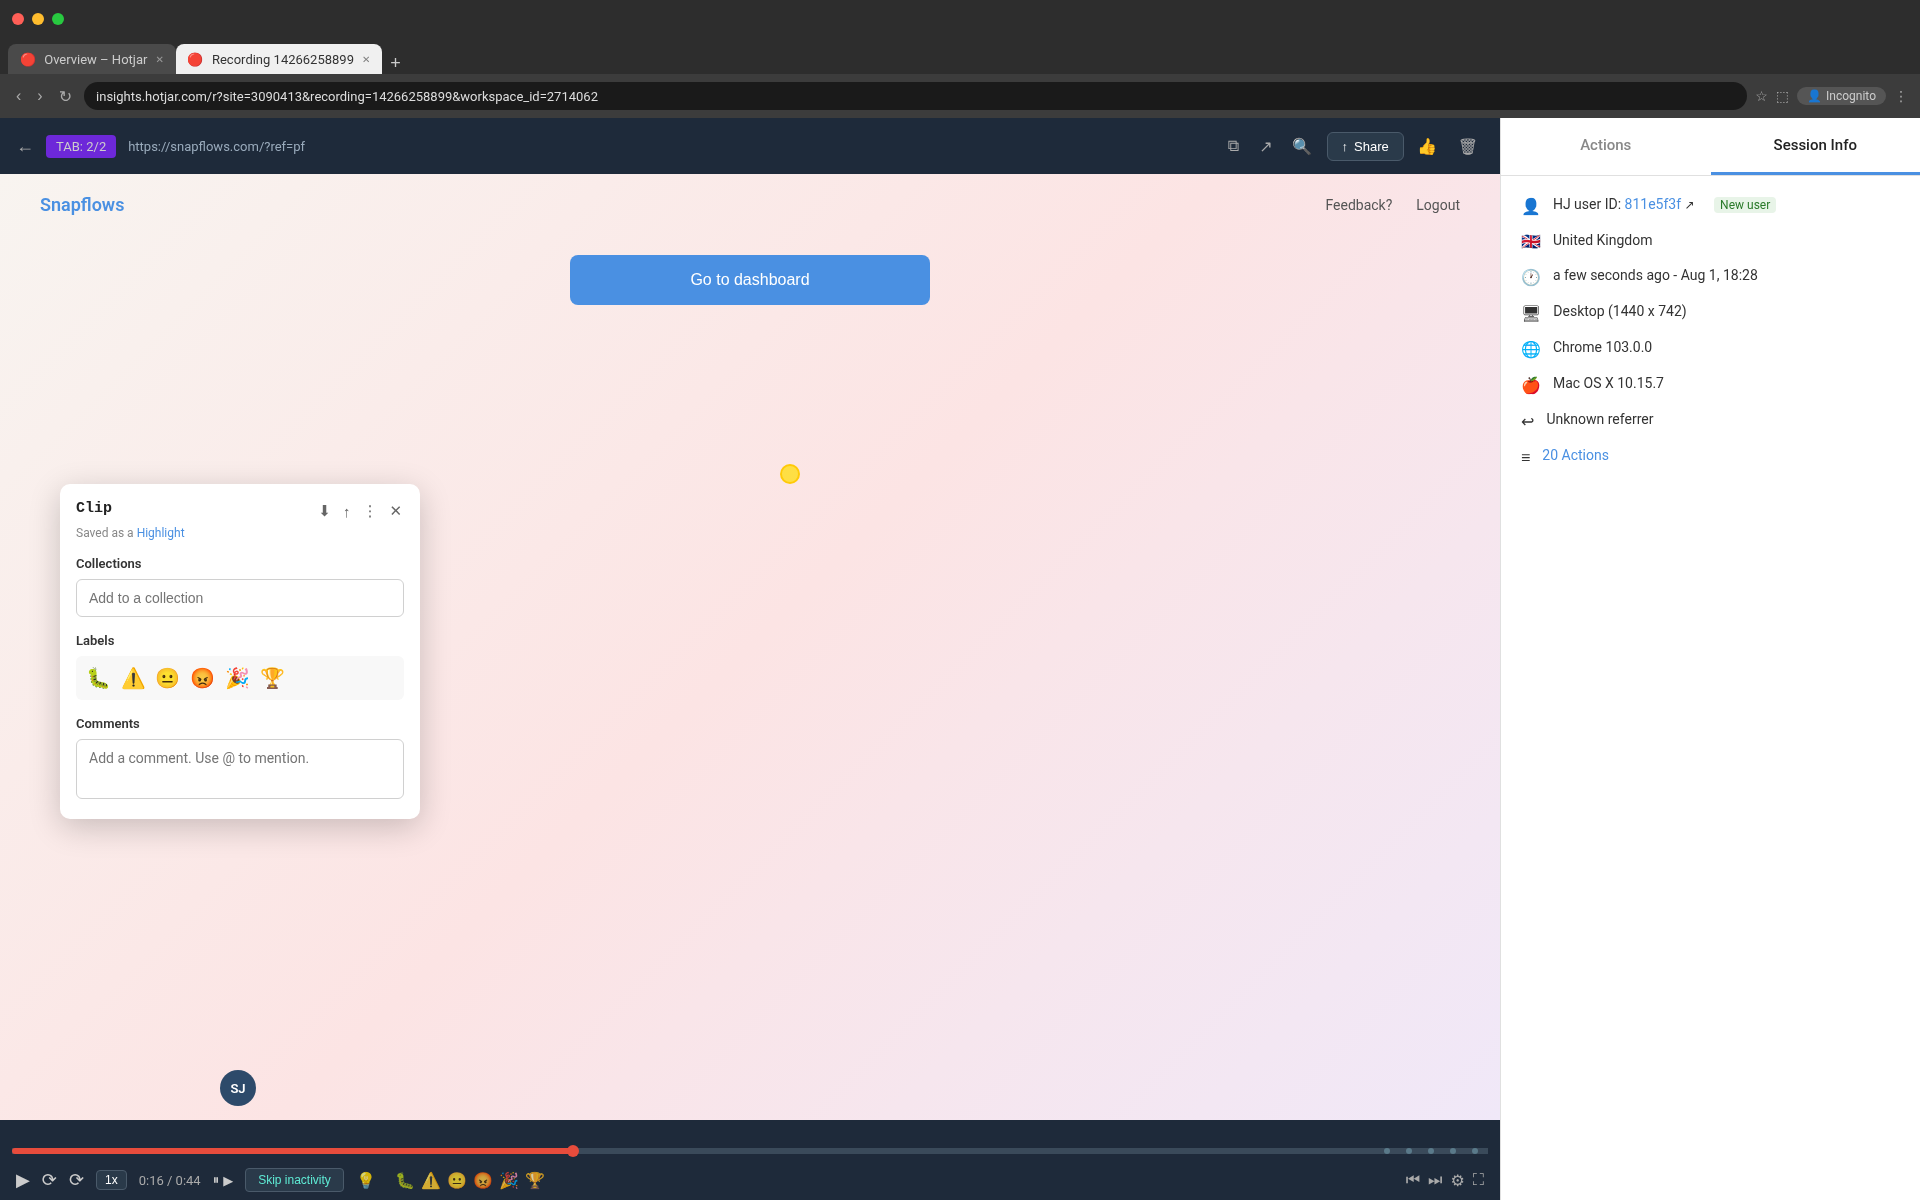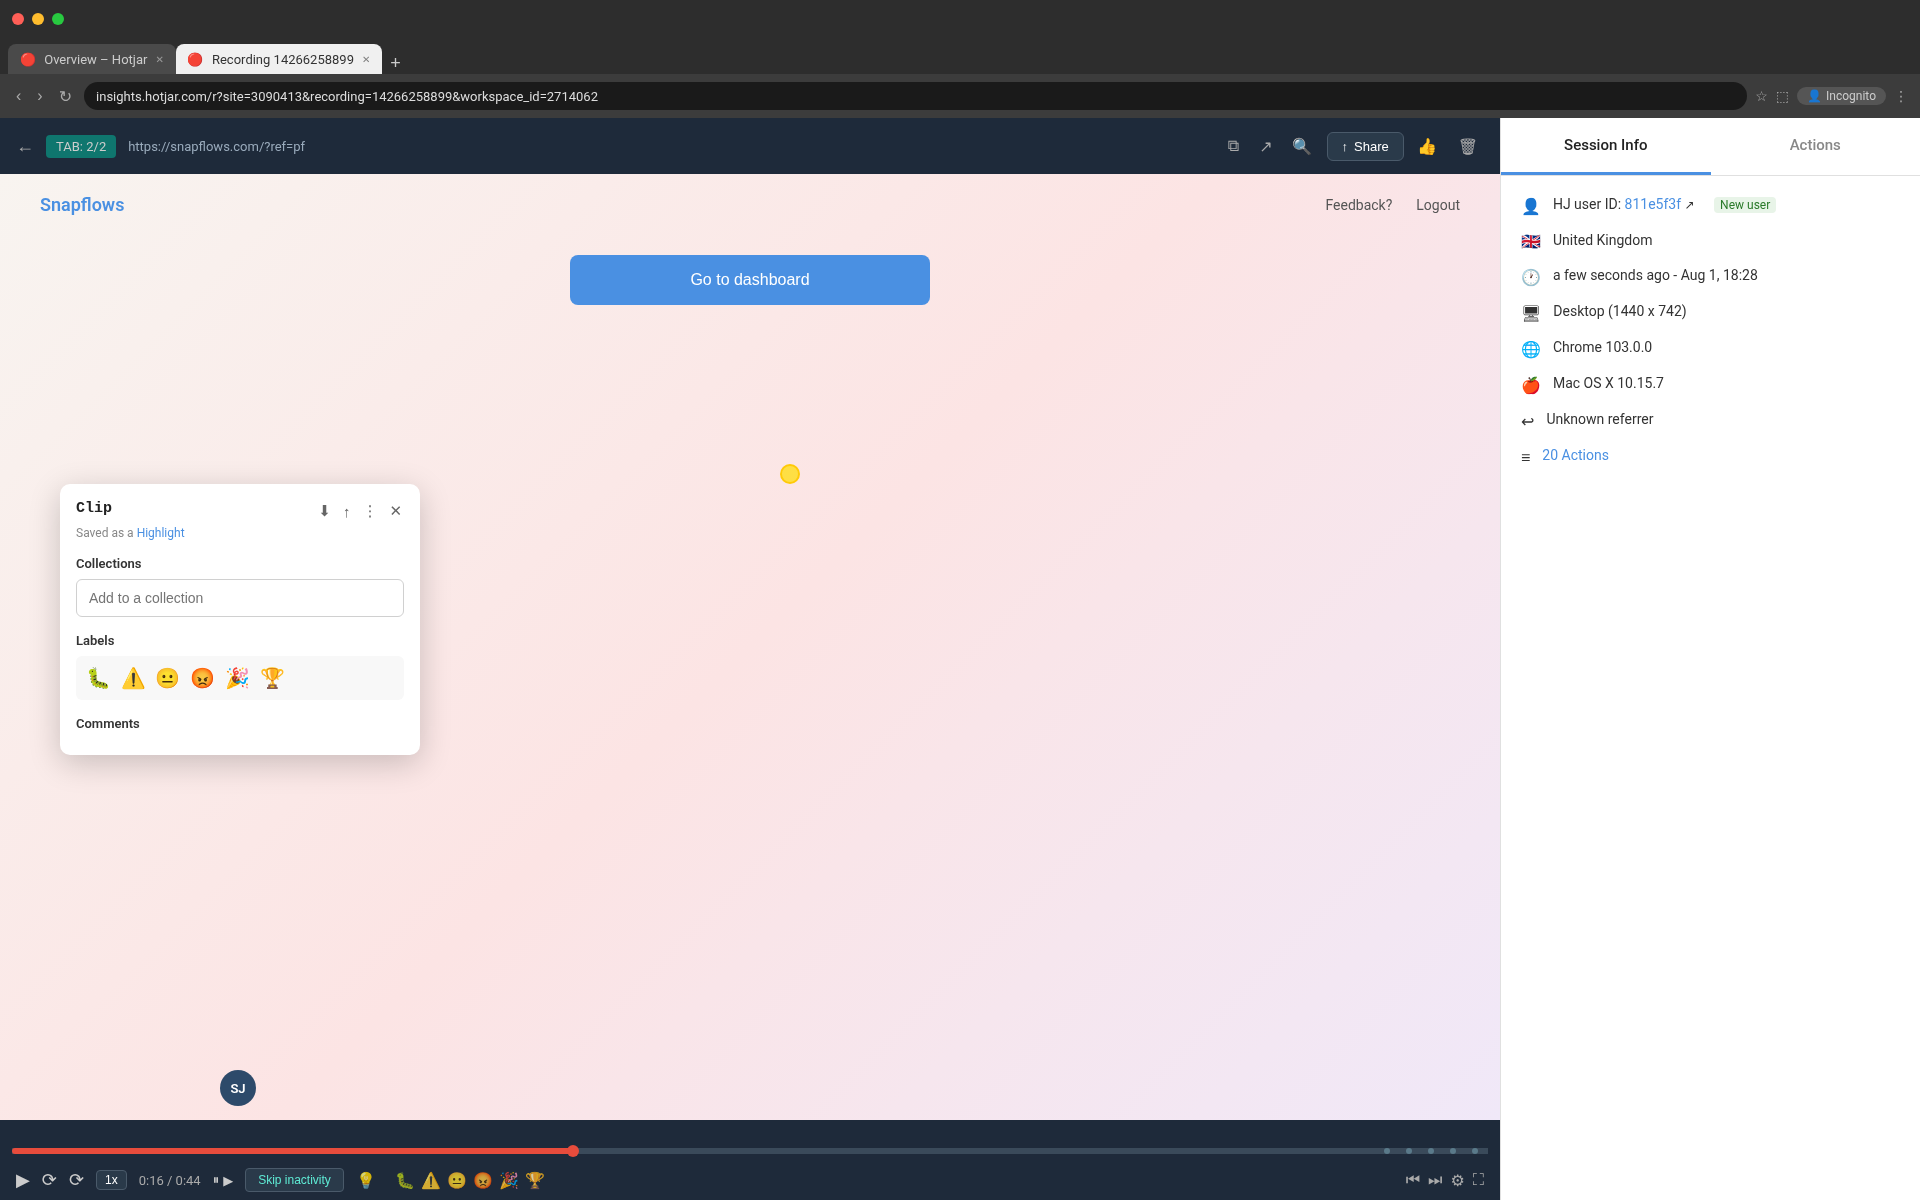--- a/index.html
+++ b/index.html
@@ -84,21 +84,21 @@
       background: #1e2a3a;
       height: 56px;
       display: flex;
       align-items: center;
       padding: 0 16px;
       gap: 12px;
       color: white;
     }
     .back-btn { color: #aaa; font-size: 18px; cursor: pointer; background: none; border: none; }
     .tab-indicator {
-      background: #0f766e; border-radius: 4px; padding: 4px 10px;
+      background: #6d28d9; border-radius: 4px; padding: 4px 10px;
       font-size: 13px; color: #ccc;
     }
     .url-display {
       flex: 1; color: #9ab; font-size: 13px; cursor: pointer;
     }
     .toolbar-actions { display: flex; gap: 8px; align-items: center; }
     .tool-btn {
       background: none; border: none; color: #aaa; font-size: 16px; cursor: pointer;
       padding: 6px; border-radius: 4px;
     }
@@ -377,20 +377,21 @@
         <div class="labels-row">
           <span class="label-emoji">🐛</span>
           <span class="label-emoji">⚠️</span>
           <span class="label-emoji">😐</span>
           <span class="label-emoji">😡</span>
           <span class="label-emoji">🎉</span>
           <span class="label-emoji">🏆</span>
         </div>
 
         <div class="section-label">Comments</div>
+        <textarea class="comments-input" placeholder="Add a comment. Use @ to mention." style=""></textarea>
       </div>
 
       <div style="position:absolute;bottom:14px;left:220px;">
         <div style="width:36px;height:36px;border-radius:50%;background:#2d4a6a;color:white;display:flex;align-items:center;justify-content:center;font-size:13px;font-weight:600;">
           <span>SJ</span>
         </div>
       </div>
     </div>
 
     <div class="controls-bar">
@@ -432,25 +433,25 @@
           <button class="ctrl-icon-btn">⚙</button>
           <button class="ctrl-icon-btn">⛶</button>
         </div>
       </div>
     </div>
 
   </div>
 
   <div class="side-panel">
     <div class="side-panel-tabs">
+      <div class="side-tab inactive">
+        <span>Actions</span>
+      </div>
       <div class="side-tab active">
         <span>Session Info</span>
-      </div>
-      <div class="side-tab inactive">
-        <span>Actions</span>
       </div>
     </div>
 
     <div class="side-panel-content">
 
       <div class="info-row">
         <span class="info-icon">👤</span>
         <div class="info-text">
           <span>HJ user ID:</span>
           <a class="info-link">811e5f3f</a>

